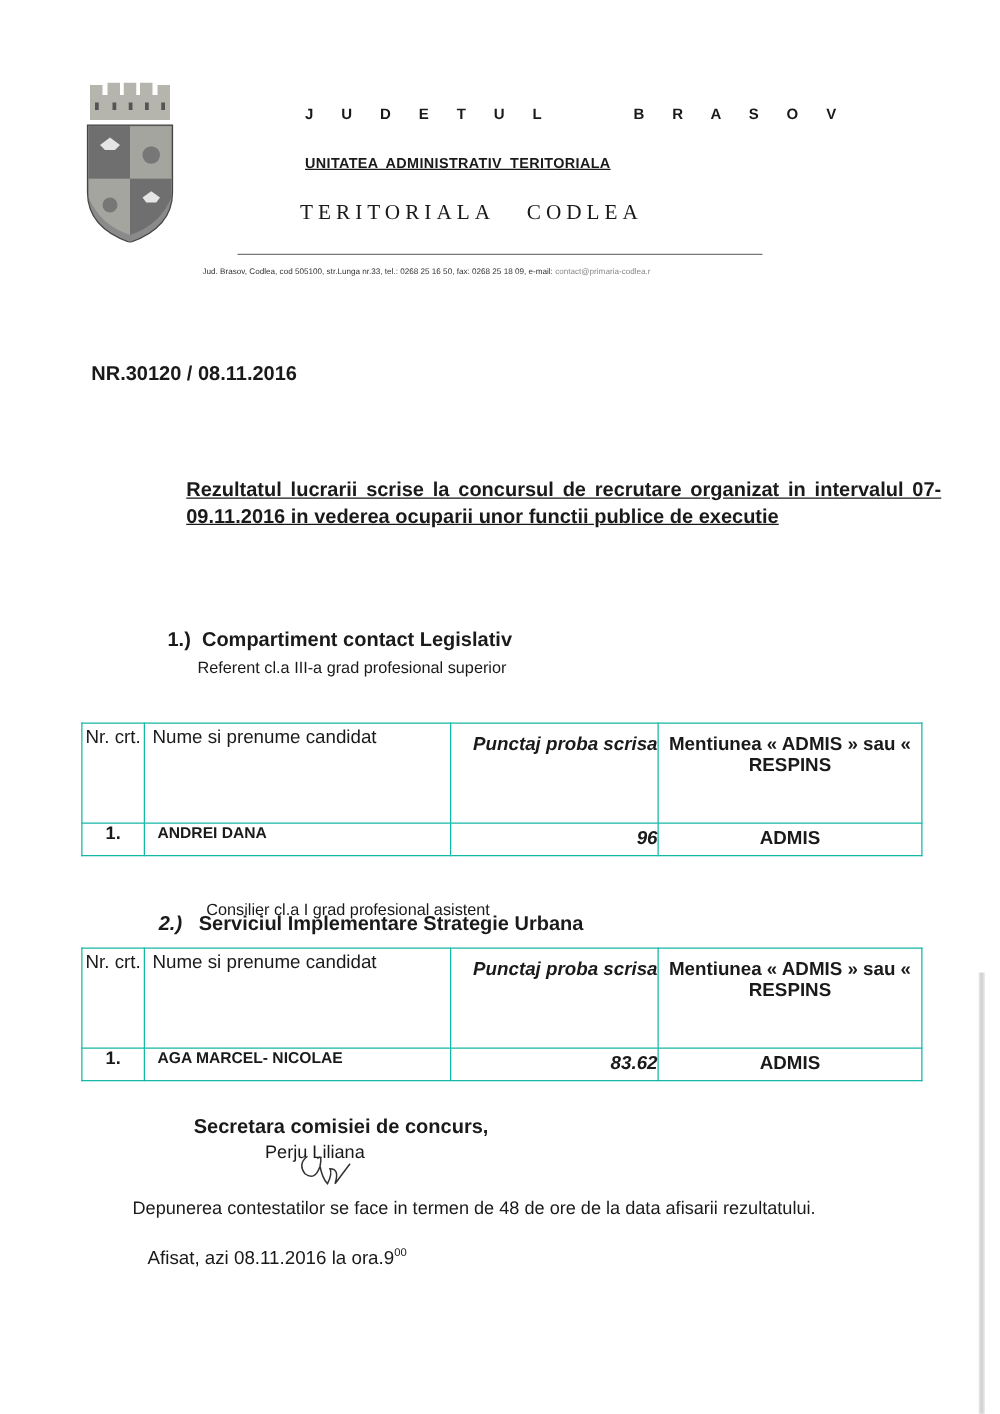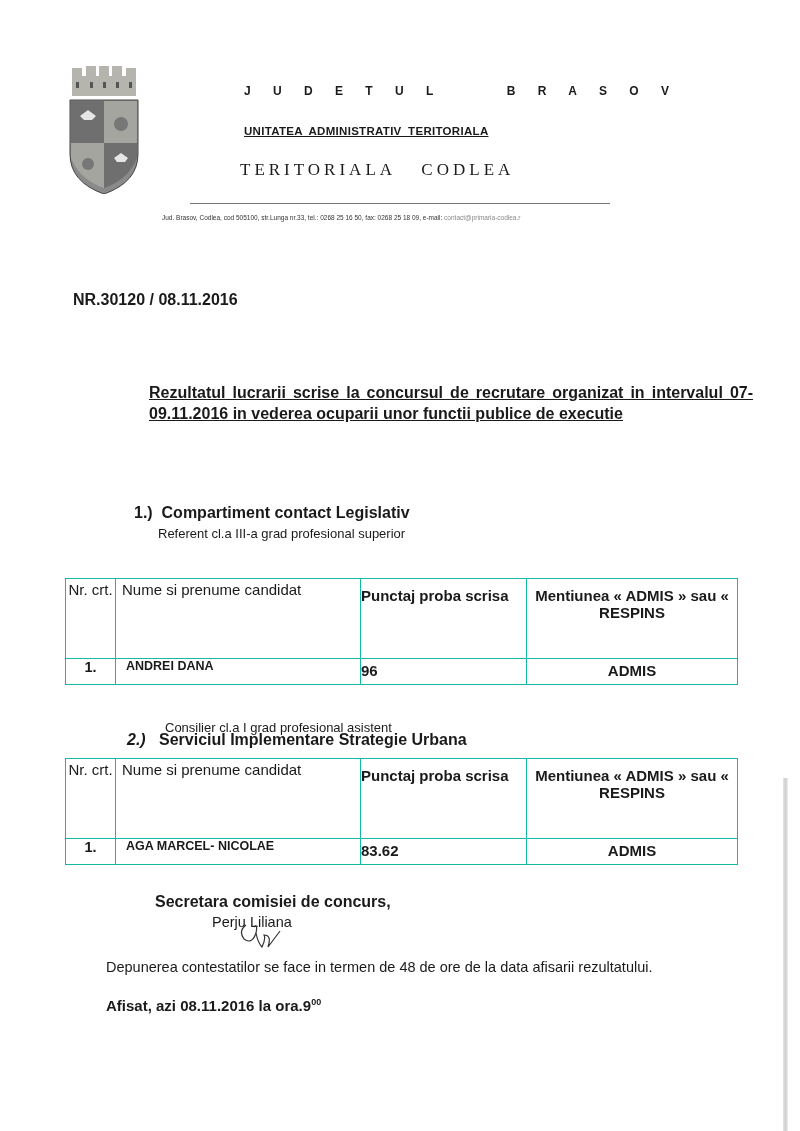--- a/index.html
+++ b/index.html
@@ -13,33 +13,33 @@
   .addr { left:162px; top:214px; font-size:6.5px; color:#333; white-space:nowrap; }
   .addr .mail { color:#888; }
   .docnr { left:73px; top:291px; font-weight:bold; font-size:16px; }
   .title { left:117px; top:382px; width:604px; font-weight:bold; font-size:16px; line-height:21px; text-decoration:underline; text-align:justify; text-align-last:left;margin-left:32px; }
   .sec-h { font-weight:bold; font-size:16px; }
   .sec-sub { font-size:13px; }
   table.res { position:absolute; border-collapse:collapse; left:65px; width:673px; }
   table.res td { border:1px solid #14b8a6; padding:0; vertical-align:top; font-size:14.5px; }
   .c1 { width:49px; text-align:center; }
   .c2 { width:234px; padding-left:6px !important; }
-  .c3 { width:165px; text-align:left; font-weight:bold; }
+  .c3 { width:165px; text-align:right; font-weight:bold;font-style:italic; }
   .c4 { text-align:center; font-weight:bold; }
   .hdr td { height:71px; }
   .hdr .c1, .hdr .c2 { font-weight:normal; font-size:15px; padding-top:2px !important; }
   .hdr .c3, .hdr .c4 { padding-top:8px !important; font-size:15px; }
   .row td { height:22px; font-weight:bold; }
   .row .c2 { font-size:12.5px; padding-left:10px !important; }
   .row .c3, .row .c4 { font-size:15px; padding-top:3px !important; }
   .secretary { left:155px; top:893px; font-weight:bold; font-size:16px; }
   .secname { left:212px; top:914px; font-size:14.5px; }
   .signature { left:228px; top:913px; width:70px; height:45px; }
   .note { left:106px; top:958px; width:640px; font-size:14.5px; line-height:18px; }
-  .posted { left:106px; top:997px; font-weight:bold; font-size:15px; }
+  .posted { left:118px; top:997px; font-weight:normal; font-size:15px; }
   .posted sup { font-size:9px; }
   .scanline { left:783px; top:778px; width:5px; height:353px; background:linear-gradient(to right,#e6e6e6,#cfcfcf,#eeeeee); }
 </style>
 </head>
 <body>
 
 <svg class="abs crest" viewBox="0 0 76 128">
   <rect x="6" y="10" width="64" height="20" fill="#b5b5ad"></rect>
   <rect x="6" y="2" width="10" height="10" fill="#b5b5ad"></rect>
   <rect x="20" y="0" width="10" height="12" fill="#b5b5ad"></rect>

